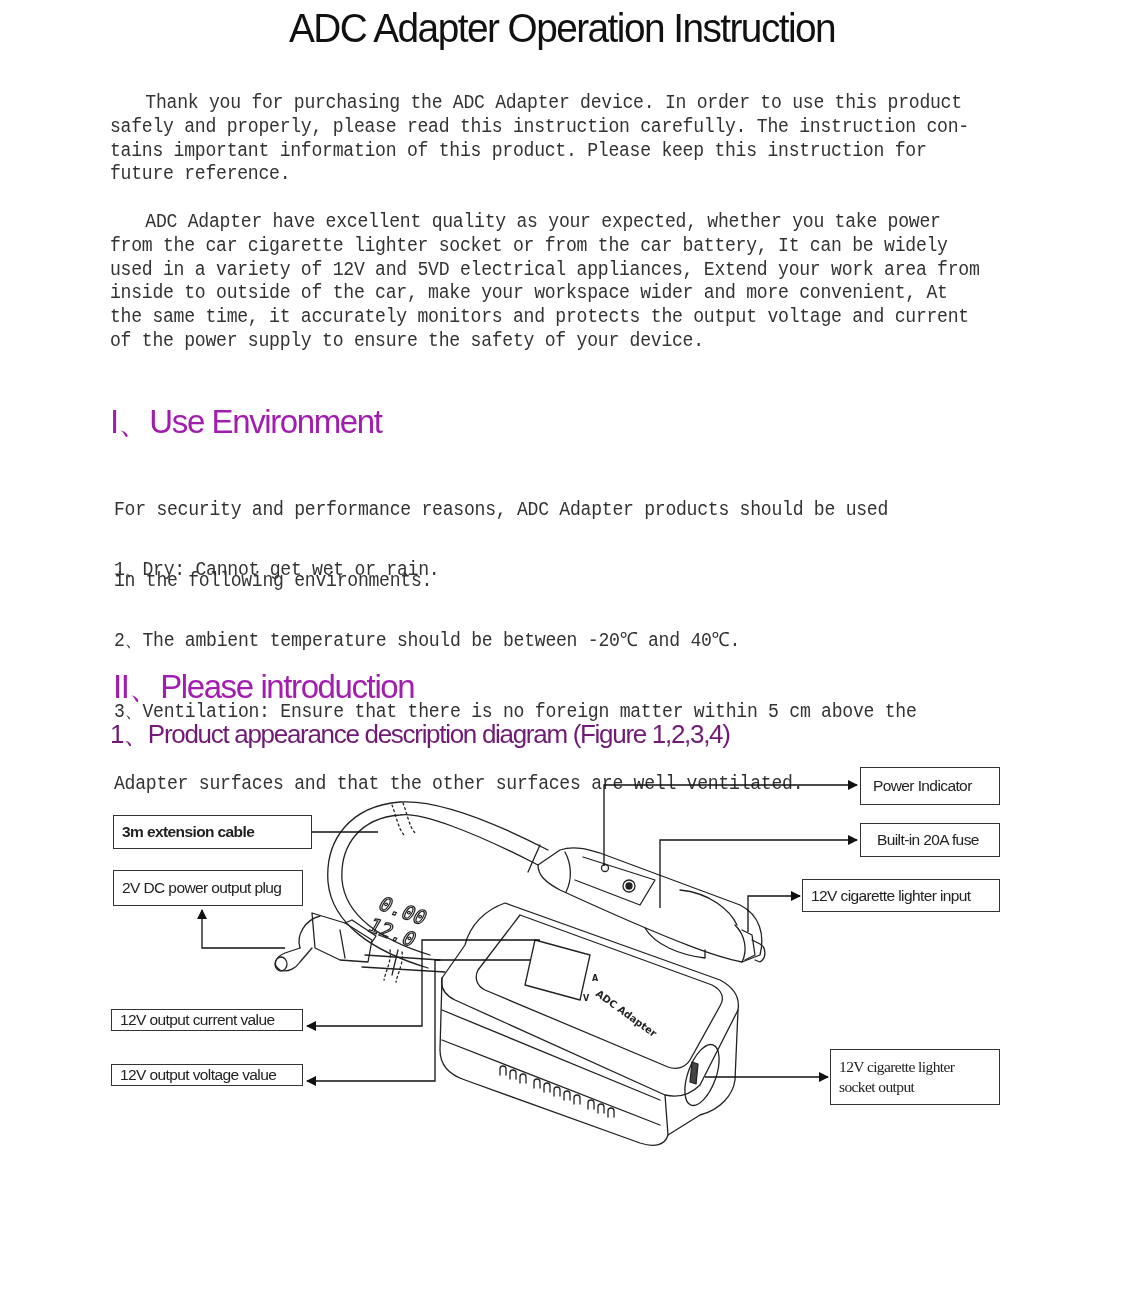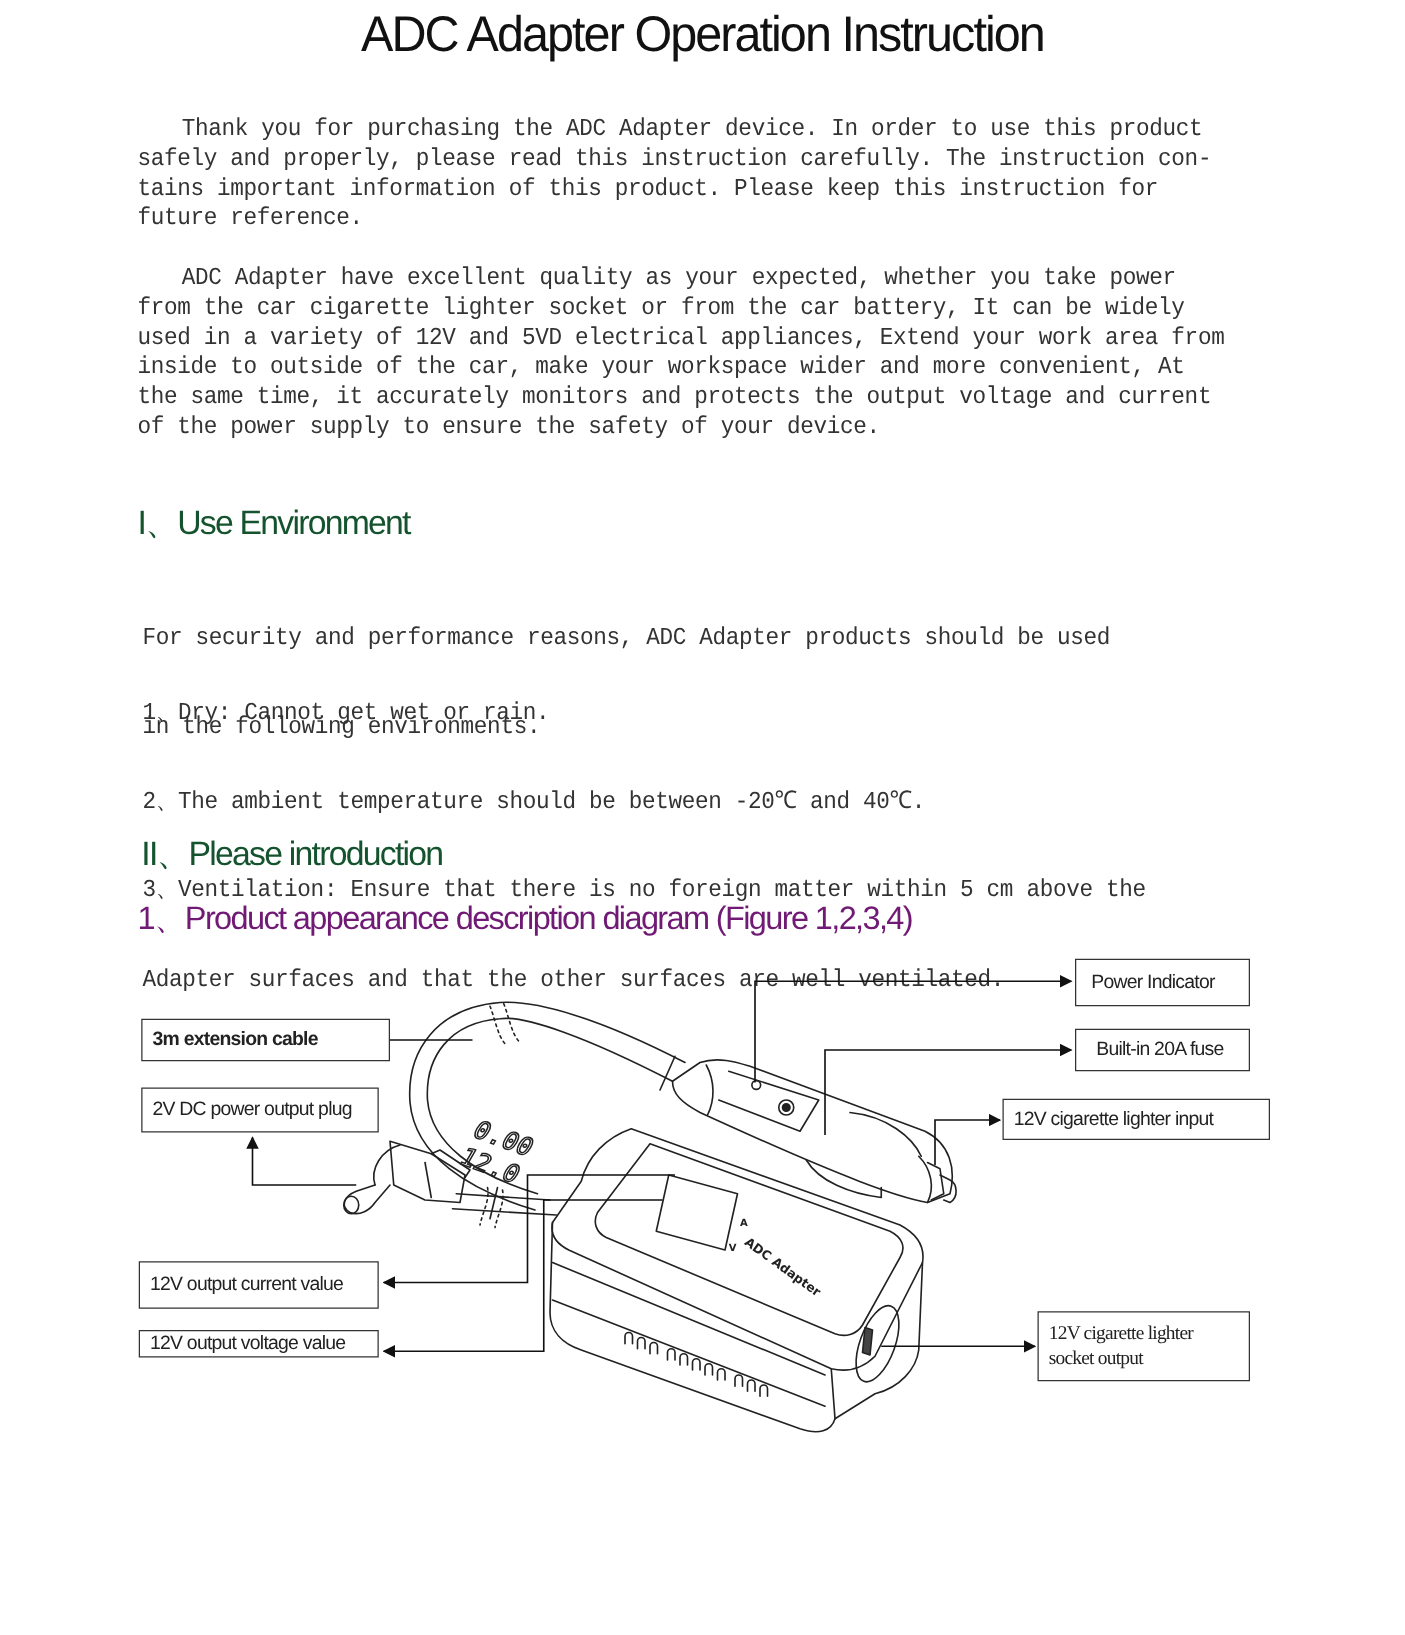--- a/index.html
+++ b/index.html
@@ -12,21 +12,21 @@
   }
   .para {
     left: 110px; width: 880px;
     font-family: "Liberation Mono", monospace; font-size: 19.5px; line-height: 23.8px;
     color: #333; text-align: justify; letter-spacing: -0.3px;
     transform: scaleX(0.93); transform-origin: left top;
     width: 945px;
   }
   .para .indent { display: inline-block; width: 38px; }
   .h1 {
-    font-family: "Liberation Sans", sans-serif; font-size: 27px; letter-spacing: -1.4px; color: #14532d;
+    font-family: "Liberation Sans", sans-serif; font-size: 33px; letter-spacing: -1.4px; color: #a21caf;
   }
   .h2 {
     font-family: "Liberation Sans", sans-serif; font-size: 26px; letter-spacing: -1.3px; color: #701a75;
   }
   .envtext {
     left: 114px;
     font-family: "Liberation Mono", monospace; font-size: 19.5px; line-height: 23.8px;
     color: #333; letter-spacing: -0.3px; white-space: pre;
     transform: scaleX(0.93); transform-origin: left top;
   }
@@ -165,18 +165,18 @@
     <path d="M660,908 L660,840 L857,840" marker-end="url(#arrow)"></path>
 
     <path d="M748,932 L748,896 L800,896" marker-end="url(#arrow)"></path>
 
     <path d="M705,1077 L828,1077" marker-end="url(#arrow)"></path>
   </g>
 </svg>
 
 <div class="abs label-box" style="left:113px; top:815px; width:199px; height:34px;font-weight:bold;">3m extension cable</div>
 <div class="abs label-box" style="left:113px; top:870px; width:190px; height:36px;">2V DC power output plug</div>
-<div class="abs label-box" style="left:111px; top:1009px; width:192px; height:38px;">12V output current value</div>
+<div class="abs label-box" style="left:111px; top:1009px; width:192px; height:22px;">12V output current value</div>
 <div class="abs label-box" style="left:111px; top:1064px; width:192px; height:22px;">12V output voltage value</div>
 <div class="abs label-box" style="left:860px; top:767px; width:140px; height:38px; padding-left:12px;">Power Indicator</div>
 <div class="abs label-box" style="left:860px; top:823px; width:140px; height:34px; padding-left:16px;">Built-in 20A fuse</div>
-<div class="abs label-box" style="left:802px; top:879px; width:214px; height:33px;">12V cigarette lighter input</div>
+<div class="abs label-box" style="left:802px; top:879px; width:198px; height:33px;">12V cigarette lighter input</div>
 <div class="abs label-box two" style="left:830px; top:1049px; width:170px; height:56px; padding-right:6px;">12V cigarette lighter socket output</div>
 
 </body></html>

